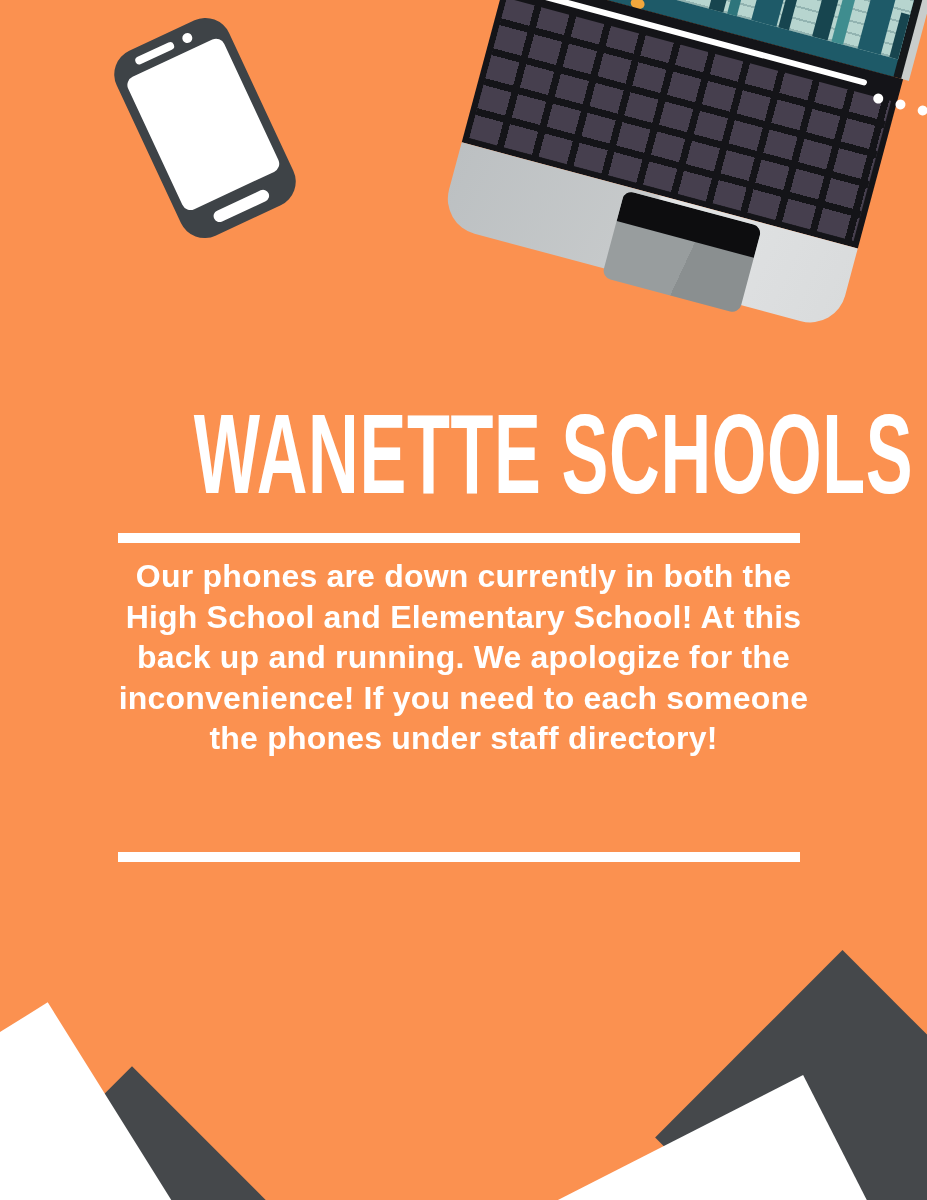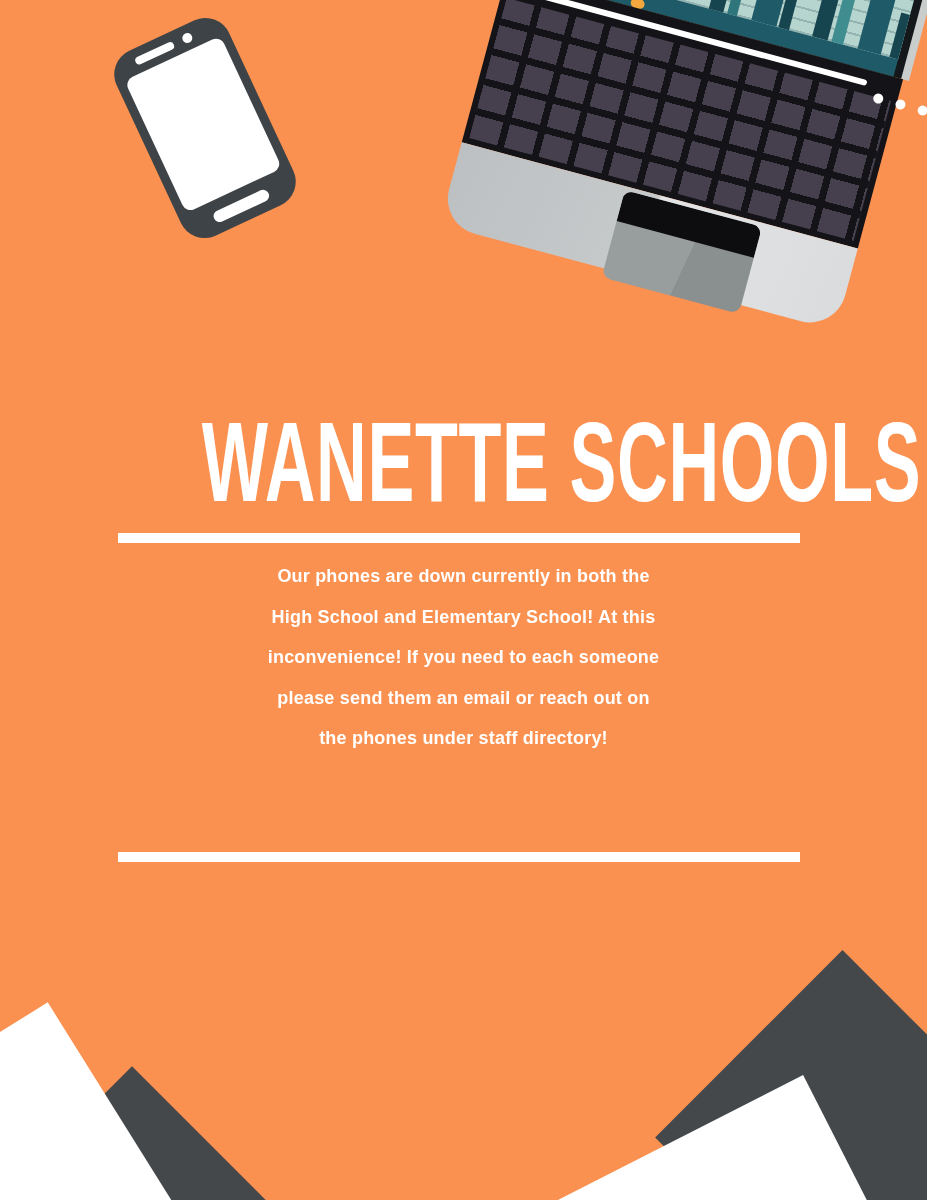--- a/index.html
+++ b/index.html
@@ -63,30 +63,30 @@
 
   
   .paper{position:absolute;}
   .paper-bl-gray{left:12px;top:1116px;width:240px;height:240px;background:#45484B;transform:rotate(45deg);}
   .paper-bl-white{left:-150px;top:1059px;width:300px;height:300px;background:#fff;transform:rotate(-32deg);}
   .paper-br-gray{left:710px;top:1005px;width:265px;height:265px;background:#45484B;transform:rotate(45deg);}
   .paper-br-white{left:566px;top:1132px;width:330px;height:330px;background:#fff;transform:rotate(-27deg);}
 
   
   .title{
-    position:absolute;left:0;right:0;top:404px;margin:8px;text-align:center;
+    position:absolute;left:0;right:0;top:404px;margin:0;text-align:center;
     font-size:108px;line-height:100px;font-weight:700;color:#fff;white-space:nowrap;
   }
   .title span{display:inline-block;transform:scale(0.65,1.05);transform-origin:center;letter-spacing:1px;}
   .rule{position:absolute;left:118px;width:682px;height:10px;background:#fff;}
   .rule-top{top:533px;}
   .rule-bottom{top:852px;}
   .body-text{
     position:absolute;left:0;right:0;top:556px;text-align:center;
-    font-size:18px;line-height:40.5px;font-weight:700;color:#fff;letter-spacing:0.2px;
+    font-size:32px;line-height:40.5px;font-weight:700;color:#fff;letter-spacing:0.2px;
   }
   .link-wrap{position:absolute;left:0;right:0;top:933px;text-align:center;}
   .link{
     display:inline-block;transform:scale(0.66,1);transform-origin:center;
     font-size:43px;line-height:48px;font-weight:700;color:#131313;text-decoration:none;
     letter-spacing:1px;border-bottom:5px solid #131313;padding:0 4px 4px 4px;white-space:nowrap;
   }
 </style>
 </head>
 <body>
@@ -138,21 +138,21 @@
   <div class="paper paper-br-gray"></div>
   <div class="paper paper-br-white"></div>
 
   <h1 class="title"><span>WANETTE SCHOOLS</span></h1>
 
   <div class="rule rule-top"></div>
 
   <div class="body-text">
     <div>Our phones are down currently in both the</div>
     <div>High School and Elementary School! At this</div>
+    <div>back up and running. We apologize for the</div>
     <div>inconvenience! If you need to each someone</div>
-    <div>please send them an email or reach out on</div>
     <div>the phones under staff directory!</div>
   </div>
 
   <div class="rule rule-bottom"></div>
 
 
 </div>
 
 </body></html>

